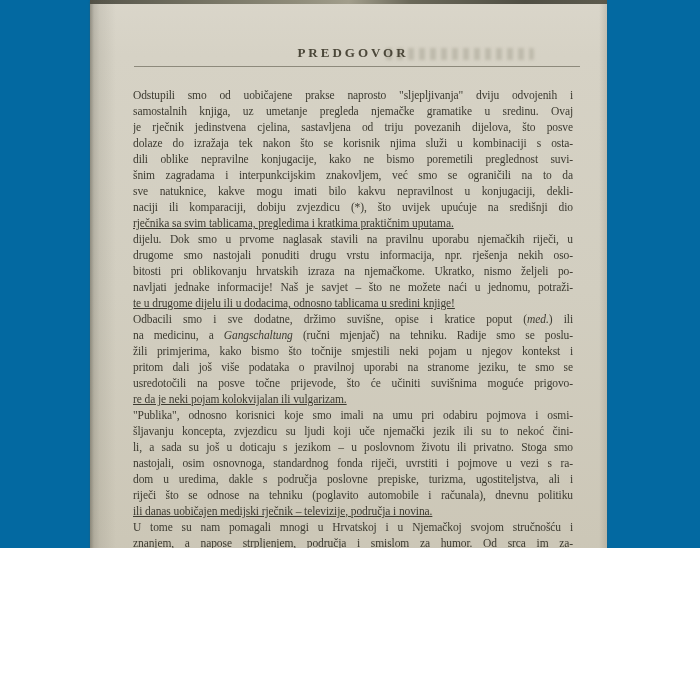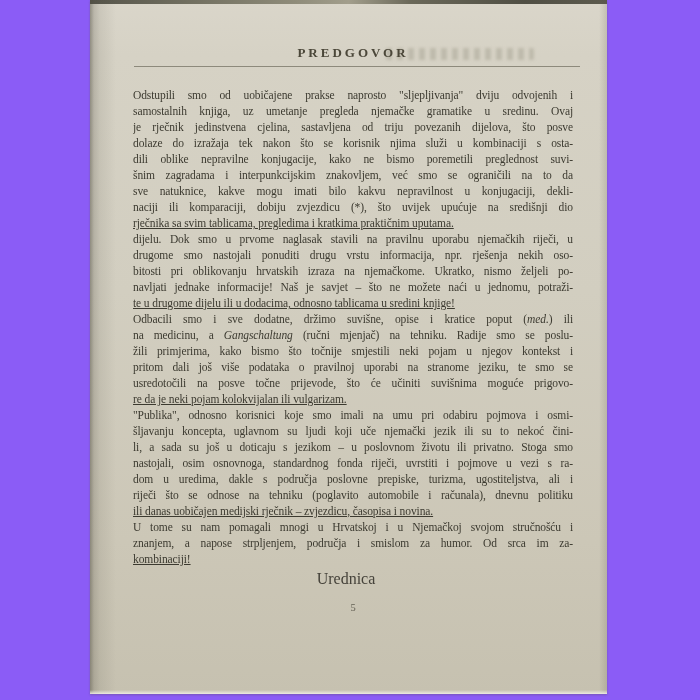--- a/index.html
+++ b/index.html
@@ -1,18 +1,18 @@
 <!DOCTYPE html>
 <html><head>
 <meta charset="utf-8">
 <style>
   html, body { margin: 0; padding: 0; background: #ffffff; }
   .photo {
-    position: relative; width: 700px; height: 700px;
-    background: #8b5cf6; overflow: hidden;
+    position: relative; width: 700px; height: 548px;
+    background: #0369a1; overflow: hidden;
     font-family: "Liberation Serif", "DejaVu Serif", serif;
   }
   .page {
     position: absolute; left: 90px; top: 0; width: 517px; height: 694px;
     background: linear-gradient(180deg, #dad6ca 0%, #d6d2c5 8%, #d2cec0 42%, #ccc7b7 78%, #c6c1b0 100%);
     box-shadow: 0 1px 2px rgba(80,78,66,0.35);
   }
   .top-edge {
     position: absolute; top: 0; left: 0; right: 0; height: 4px;
     background: linear-gradient(90deg, #55544a 0%, #6f6d5e 18%, #8f8c7a 40%, #a29e8c 50%, #6a6859 62%, #504f44 84%, #5d5b4e 100%);
@@ -96,26 +96,26 @@
           <div class="paragraph">
             <div class="line">Odbacili smo i sve dodatne, držimo suvišne, opise i kratice poput (<i>med.</i>) ili</div>
             <div class="line">na medicinu, a <i>Gangschaltung</i> (ručni mjenjač) na tehniku. Radije smo se poslu-</div>
             <div class="line">žili primjerima, kako bismo što točnije smjestili neki pojam u njegov kontekst i</div>
             <div class="line">pritom dali još više podataka o pravilnoj uporabi na stranome jeziku, te smo se</div>
             <div class="line">usredotočili na posve točne prijevode, što će učiniti suvišnima moguće prigovo-</div>
             <div class="line para-end">re da je neki pojam kolokvijalan ili vulgarizam.</div>
           </div>
           <div class="paragraph">
             <div class="line">"Publika", odnosno korisnici koje smo imali na umu pri odabiru pojmova i osmi-</div>
-            <div class="line">šljavanju koncepta, uglavnom su ljudi koji uče njemački jezik ili su to nekoć čini-</div>
+            <div class="line">šljavanju koncepta, zvjezdicu su ljudi koji uče njemački jezik ili su to nekoć čini-</div>
             <div class="line">li, a sada su još u doticaju s jezikom – u poslovnom životu ili privatno. Stoga smo</div>
             <div class="line">nastojali, osim osnovnoga, standardnog fonda riječi, uvrstiti i pojmove u vezi s ra-</div>
             <div class="line">dom u uredima, dakle s područja poslovne prepiske, turizma, ugostiteljstva, ali i</div>
             <div class="line">riječi što se odnose na tehniku (poglavito automobile i računala), dnevnu politiku</div>
-            <div class="line para-end">ili danas uobičajen medijski rječnik – zvjezdicu, časopisa i novina.</div>
+            <div class="line para-end">ili danas uobičajen medijski rječnik – televizije, područja i novina.</div>
           </div>
           <div class="paragraph">
             <div class="line">U tome su nam pomagali mnogi u Hrvatskoj i u Njemačkoj svojom stručnošću i</div>
             <div class="line">znanjem, a napose strpljenjem, područja i smislom za humor. Od srca im za-</div>
             <div class="line para-end">kombinaciji!</div>
           </div>
         </div>
       <div class="signature">Urednica</div>
       <div class="pagenum">5</div>
     </div>

